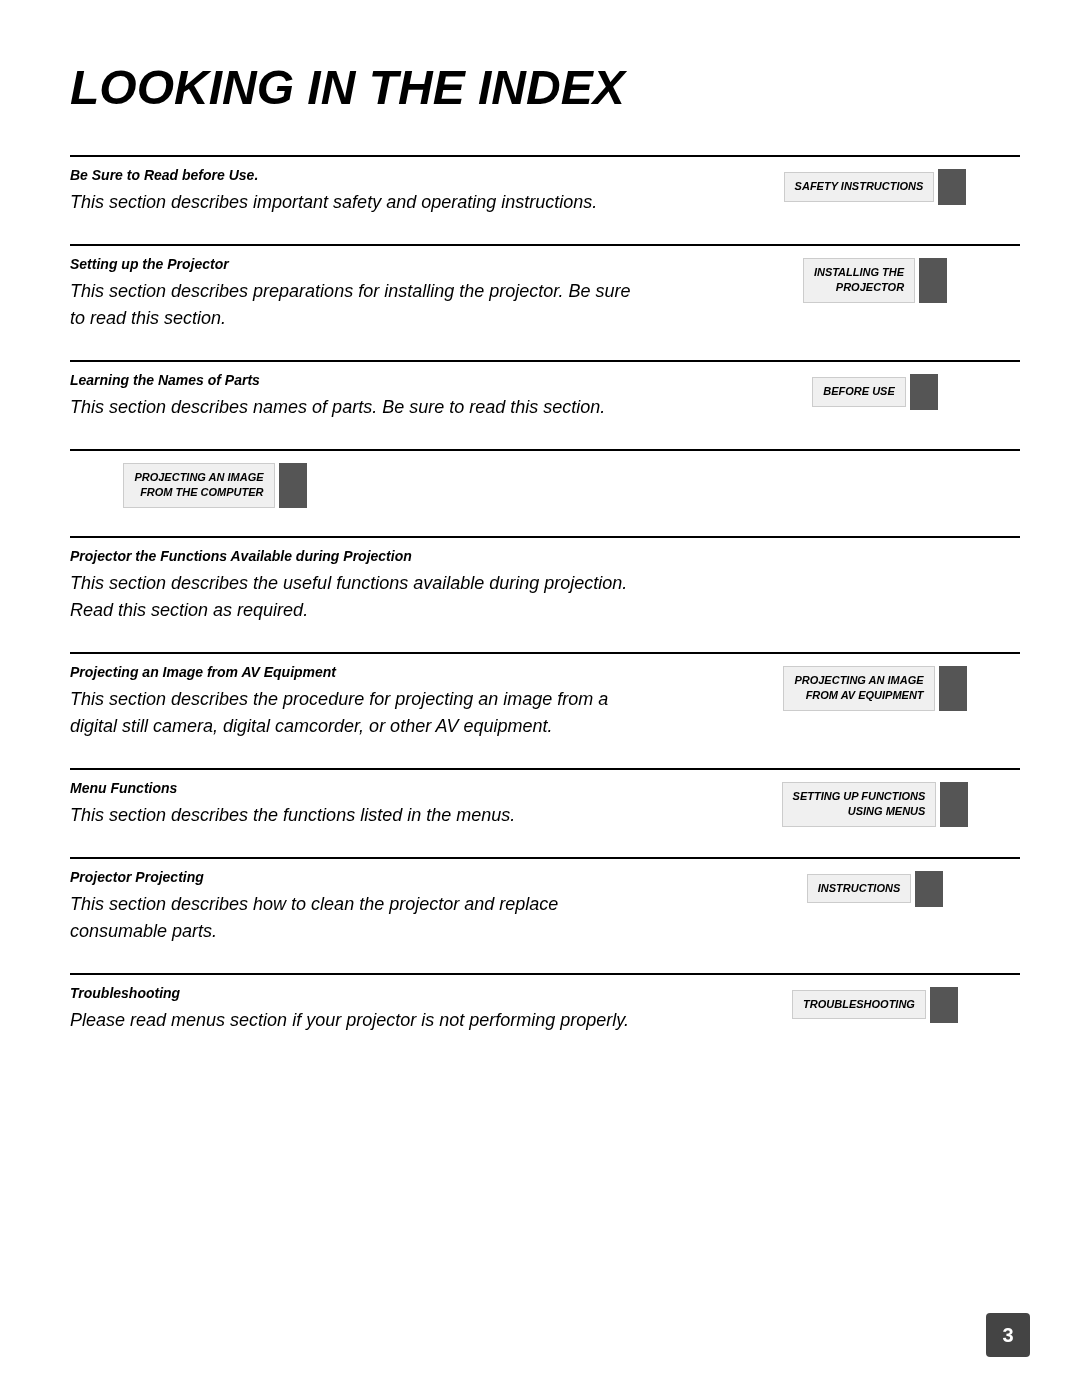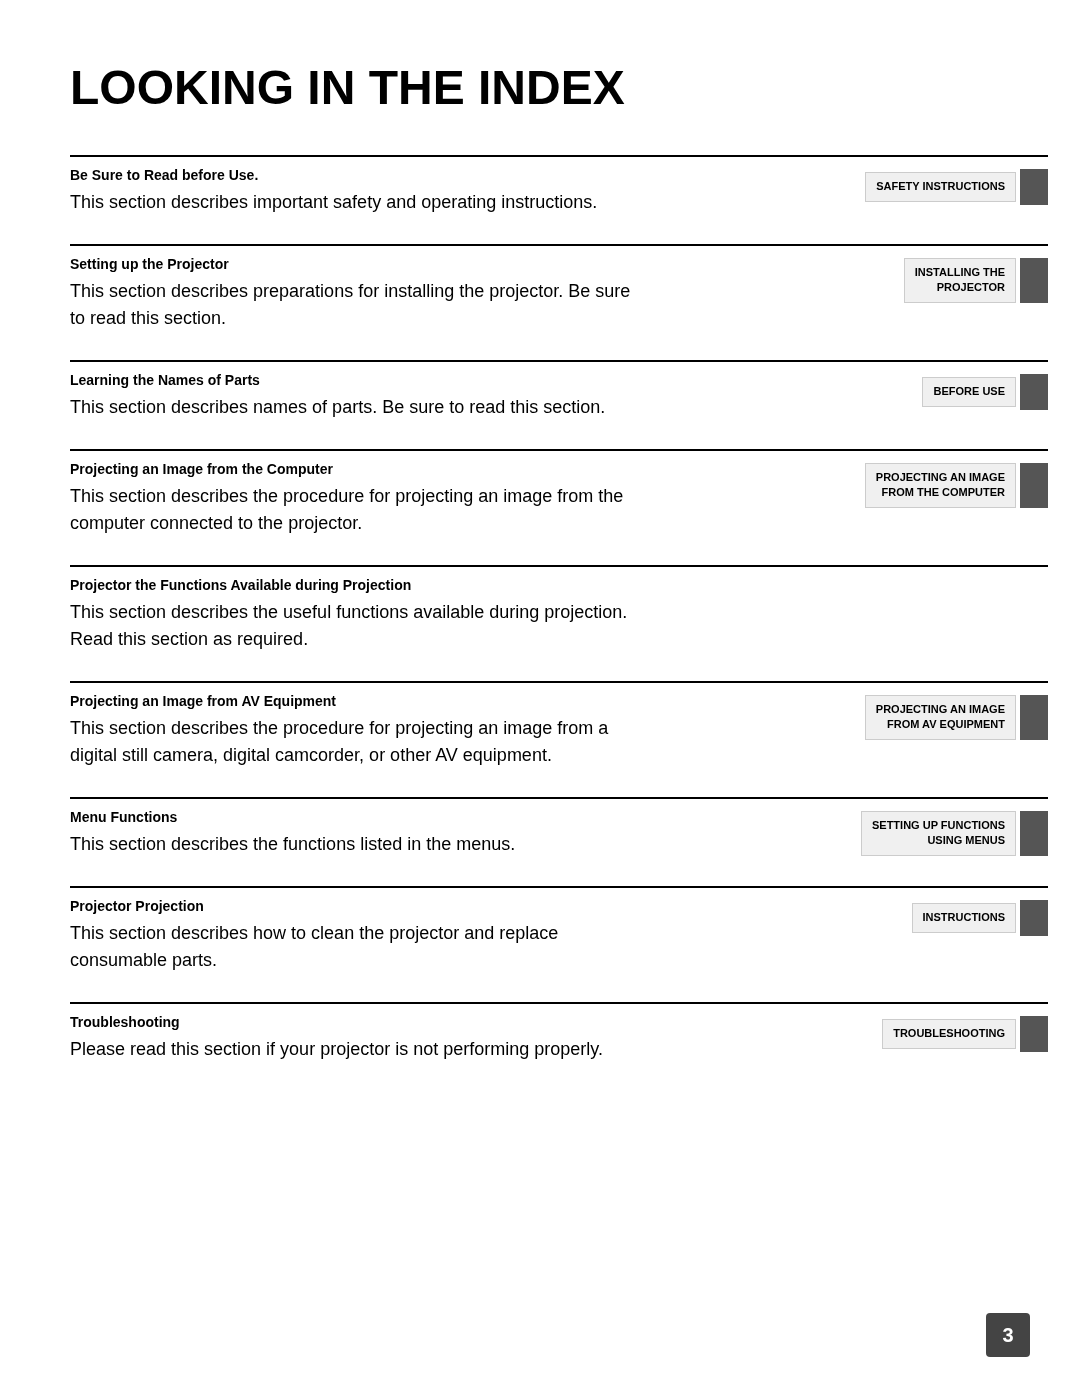--- a/index.html
+++ b/index.html
@@ -11,22 +11,23 @@
     body {
       width: 1080px;
       height: 1397px;
       background: #ffffff;
       font-family: Arial, Helvetica, sans-serif;
       position: relative;
       overflow: hidden;
     }
 
     .page {
-      padding: 60px 32px 60px 70px;
+      padding: 60px 60px 60px 70px;
       position: relative;
+      font-style: italic;
     }
 
     .main-title {
       font-size: 48px;
       font-weight: 900;
       color: #000000;
       margin-bottom: 40px;
       letter-spacing: 0px;
     }
 
@@ -54,21 +55,21 @@
       font-size: 18px;
       color: #000000;
       line-height: 1.5;
       max-width: 580px;
     }
 
     .section-right {
       display: flex;
       align-items: center;
       min-width: 290px;
-      justify-content: flex-end;
+      justify-content: center;
       padding-top: 2px;
     }
 
     .tab-label {
       background: #f0f0f0;
       border: 1px solid #cccccc;
       padding: 6px 10px;
       text-align: right;
       font-size: 11px;
       font-weight: 700;
@@ -135,24 +136,20 @@
         <div class="section-left">
           <div class="section-heading">Learning the Names of Parts</div>
           <div class="section-description">This section describes names of parts. Be sure to read this section.</div>
         </div>
         <div class="section-right">
           <div class="tab-label">BEFORE USE</div>
           <div class="tab-block"></div>
         </div>
       </div>
       <div class="section">
-        <div class="section-left">
-          <div class="section-heading">Projecting an Image from the Computer</div>
-          <div class="section-description">This section describes the procedure for projecting an image from the computer connected to the projector.</div>
-        </div>
         <div class="section-right">
           <div class="tab-label">PROJECTING AN IMAGE<br>FROM THE COMPUTER</div>
           <div class="tab-block"></div>
         </div>
       </div>
       <div class="section">
         <div class="section-left">
           <div class="section-heading">Projector the Functions Available during Projection</div>
           <div class="section-description">This section describes the useful functions available during projection. Read this section as required.</div>
         </div>
@@ -172,32 +169,32 @@
           <div class="section-heading">Menu Functions</div>
           <div class="section-description">This section describes the functions listed in the menus.</div>
         </div>
         <div class="section-right">
           <div class="tab-label">SETTING UP FUNCTIONS<br>USING MENUS</div>
           <div class="tab-block"></div>
         </div>
       </div>
       <div class="section">
         <div class="section-left">
-          <div class="section-heading">Projector Projection</div>
+          <div class="section-heading">Projector Projecting</div>
           <div class="section-description">This section describes how to clean the projector and replace consumable parts.</div>
         </div>
         <div class="section-right">
           <div class="tab-label">INSTRUCTIONS</div>
           <div class="tab-block"></div>
         </div>
       </div>
       <div class="section">
         <div class="section-left">
           <div class="section-heading">Troubleshooting</div>
-          <div class="section-description">Please read this section if your projector is not performing properly.</div>
+          <div class="section-description">Please read menus section if your projector is not performing properly.</div>
         </div>
         <div class="section-right">
           <div class="tab-label">TROUBLESHOOTING</div>
           <div class="tab-block"></div>
         </div>
       </div>
     </div>
 </div>
 
 <div class="page-number-block">

